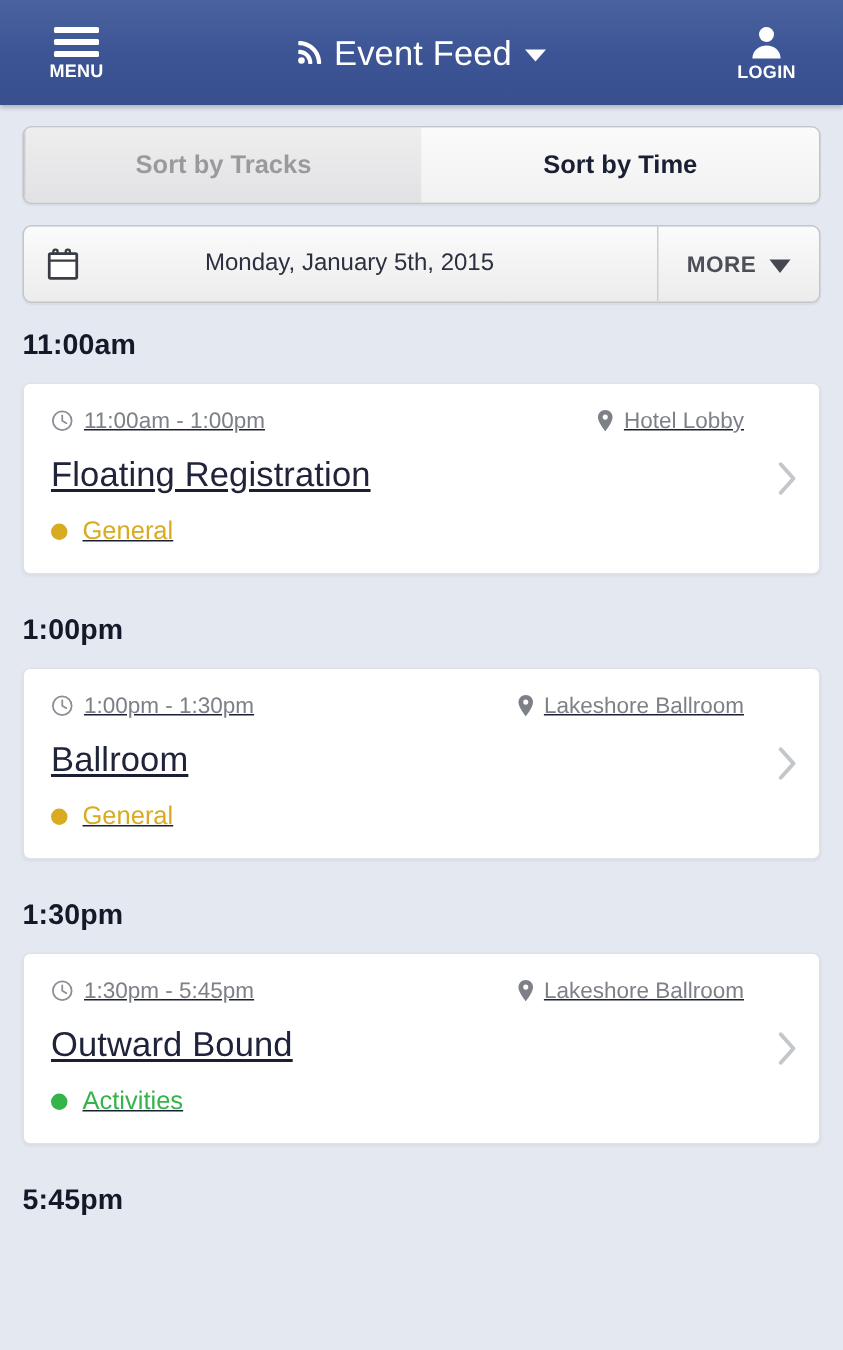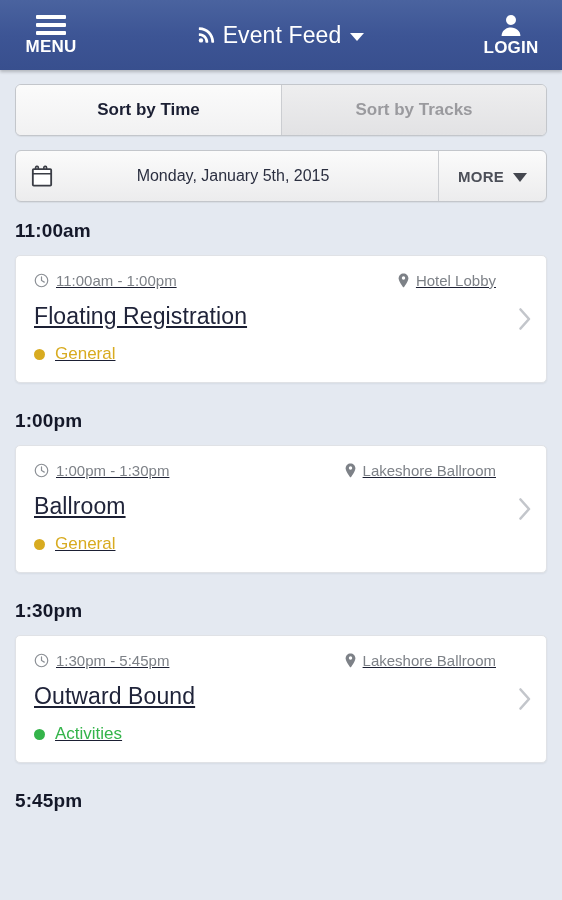--- a/index.html
+++ b/index.html
@@ -35,21 +35,21 @@
     flex-direction: column;
     align-items: center;
     justify-content: center;
     width: 66px;
     cursor: pointer;
     user-select: none;
   }
 
   .hdr-btn-label {
     color: #ffffff;
-    font-size: 17px;
+    font-size: 12px;
     font-weight: bold;
     letter-spacing: 0.2px;
     margin-top: 1px;
   }
 
   
   .hamburger {
     width: 30px;
     height: 22px;
     display: flex;
@@ -292,22 +292,22 @@
       <path d="M2.6 23c0-5.1 4.2-8.6 9.4-8.6s9.4 3.5 9.4 8.6z" fill="#ffffff"></path>
     </svg>
     <div class="hdr-btn-label">LOGIN</div>
   </div>
 
 </div>
 
 <div class="content">
 
   <div class="segmented">
+    <div class="seg inactive">Sort by Tracks</div>
     <div class="seg active">Sort by Time</div>
-    <div class="seg inactive">Sort by Tracks</div>
   </div>
 
   <div class="datebar">
     <div class="datebar-cal">
       <svg class="cal-icon" viewBox="0 0 24 24">
         <rect x="5" y="1.5" width="3" height="4" rx="1.2" fill="none" stroke="#3a3d45" stroke-width="1.7"></rect>
         <rect x="14" y="1.5" width="3" height="4" rx="1.2" fill="none" stroke="#3a3d45" stroke-width="1.7"></rect>
         <rect x="2" y="4.5" width="20" height="18" rx="1" fill="#ffffff" stroke="#3a3d45" stroke-width="2"></rect>
         <line x1="2" y1="9.5" x2="22" y2="9.5" stroke="#3a3d45" stroke-width="1.6"></line>
       </svg>

